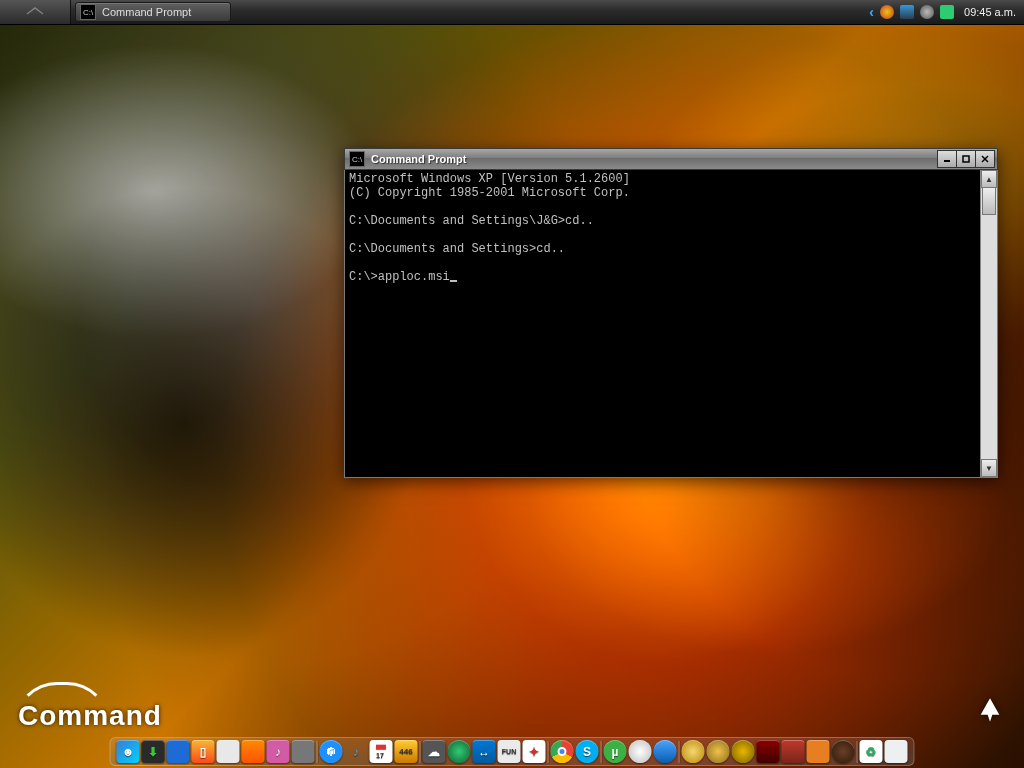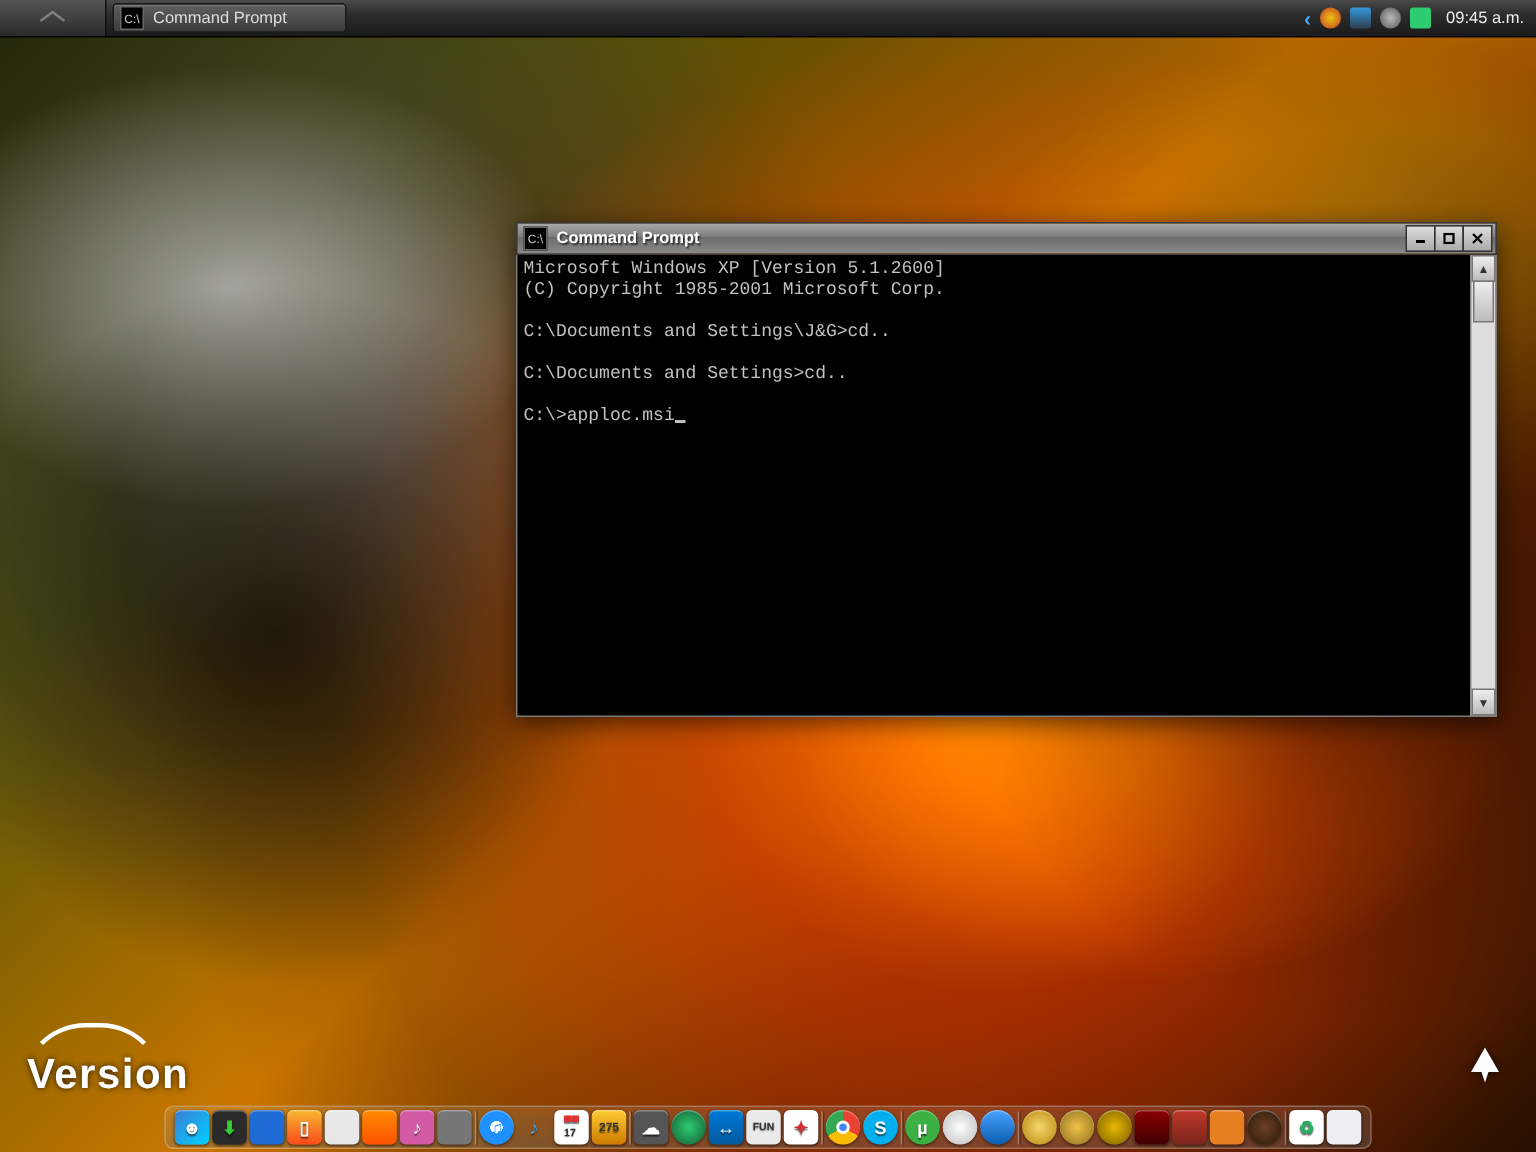--- a/index.html
+++ b/index.html
@@ -207,21 +207,21 @@
 }
 
 </style>
 </head>
 <body>
 
 <div class="wallpaper"></div>
 
 <div class="logo-bungie">
   <span class="arc"></span>
-  <span>Version</span>
+  <span>Command</span>
 </div>
 
 <div class="logo-tricorn">
   <svg viewBox="0 0 24 24" width="28" height="28">
       <path fill="#fff" d="M12 2 L20 16 L14 16 L12 22 L10 16 L4 16 Z"></path>
     </svg>
 </div>
 
 <div class="taskbar">
   <div class="start">
@@ -292,21 +292,21 @@
     <div class="ditem" style="background: rgb(232, 232, 232);"></div>
     <div class="ditem" style="background: linear-gradient(rgb(255, 138, 0), rgb(255, 82, 0));"></div>
     <div class="ditem" style="background: rgb(211, 91, 165);">♪</div>
     <div class="ditem" style="background: rgb(119, 119, 119);"></div>
     <div style="width: 1px; height: 22px; background: rgba(255, 255, 255, 0.3); box-shadow: rgba(0, 0, 0, 0.3) 1px 0px 0px; border-radius: 0px;"></div>
     <div class="ditem" style="background: radial-gradient(circle, rgb(255, 255, 255) 25%, rgb(30, 144, 255) 26%); border-radius: 50%; color: rgb(30, 144, 255); text-shadow: none;">♫</div>
     <div class="ditem" style="background: transparent; box-shadow: none; color: rgb(74, 163, 223);">♪</div>
     <div class="ditem" style="background: rgb(255, 255, 255);">
       <div style="font-size:7px;line-height:7px;color:#d33;background:#fff;border-radius:3px;padding:1px 2px;">▀▀<br><span style="color:#333">17</span></div>
     </div>
-    <div class="ditem" style="background: linear-gradient(rgb(255, 204, 51), rgb(204, 122, 0)); font-size: 8px; color: rgb(51, 51, 51);">275</div>
+    <div class="ditem" style="background: linear-gradient(rgb(255, 204, 51), rgb(204, 122, 0)); font-size: 8px; color: rgb(51, 51, 51);">446</div>
     <div style="width: 1px; height: 22px; background: rgba(255, 255, 255, 0.3); box-shadow: rgba(0, 0, 0, 0.3) 1px 0px 0px; border-radius: 0px;"></div>
     <div class="ditem" style="background: rgb(85, 85, 85);">☁</div>
     <div class="ditem" style="background: radial-gradient(circle, rgb(46, 204, 113), rgb(20, 90, 50)); border-radius: 50%;"></div>
     <div class="ditem" style="background: linear-gradient(rgb(0, 120, 215), rgb(0, 90, 158));">↔</div>
     <div class="ditem" style="background: rgb(234, 234, 234); font-size: 7px; color: rgb(51, 51, 51);">FUN</div>
     <div class="ditem" style="background: rgb(255, 255, 255); color: rgb(211, 47, 47);">✦</div>
     <div style="width: 1px; height: 22px; background: rgba(255, 255, 255, 0.3); box-shadow: rgba(0, 0, 0, 0.3) 1px 0px 0px; border-radius: 0px;"></div>
     <div class="ditem" style="background: conic-gradient(rgb(234, 67, 53) 0deg, rgb(234, 67, 53) 120deg, rgb(251, 188, 5) 120deg, rgb(251, 188, 5) 240deg, rgb(52, 168, 83) 240deg, rgb(52, 168, 83) 360deg); border-radius: 50%; position: relative;">
       <span style="position:absolute;inset:30%;background:#4285f4;border:2px solid #fff;border-radius:50%;"></span>
     </div>

